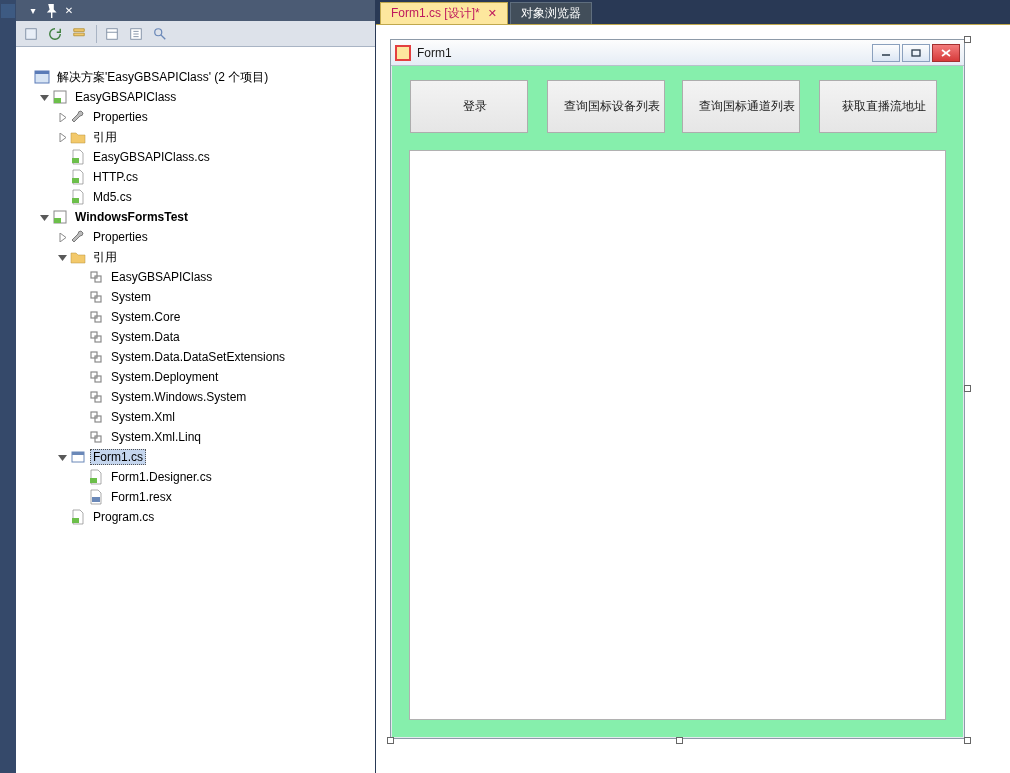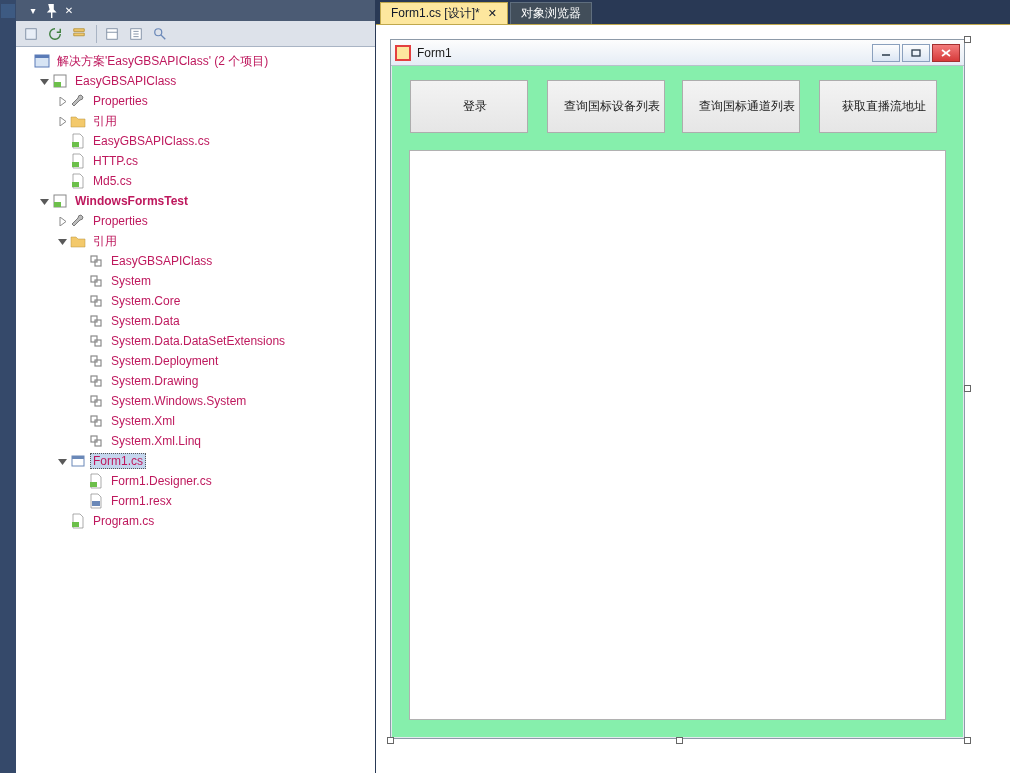--- a/index.html
+++ b/index.html
@@ -9,39 +9,39 @@
   .left-wedge { width:16px; background:#35496a; display:flex; flex-direction:column; align-items:center; }
   .left-wedge .icon-glyph { width:14px;height:14px; background:#3d5a82; margin-top:4px; }
   
   .sol-panel { width:360px; background:#fff; display:flex; flex-direction:column; border-right:1px solid #293955;}
   .sol-header { height:21px; background:#4b5b74; color:#fff; display:flex; align-items:center; padding:0 6px; font-size:12px;}
   .sol-header .title { flex:1; }
   .sol-header .hbtn { width:14px; height:14px; margin-left:4px; display:flex; align-items:center; justify-content:center; cursor:pointer; color:#fff; font-size:10px;}
   .sol-toolbar { height:26px; background:#dde2ea; border-bottom:1px solid #a9b4c4; display:flex; align-items:center; padding:0 4px;}
   .sol-toolbar .tbtn { width:22px; height:22px; margin-right:2px; border:1px solid transparent; display:flex; align-items:center; justify-content:center; cursor:pointer;}
   .sol-toolbar .tbtn svg { width:14px; height:14px;}
-  .sol-tree { flex:1; overflow:auto; padding:4px 2px 4px 2px; color:#be185d;}
+  .sol-tree { flex:1; overflow:auto; padding:20px 2px 4px 2px; color:#000000;}
   .tree-row { display:flex; align-items:center; height:20px; white-space:nowrap; padding-left:0;}
   .tree-row .expander { width:12px; height:12px; margin-right:2px; display:flex; align-items:center; justify-content:center; cursor:pointer; color:#5a5a5a;}
   .tree-row .expander svg {width:9px;height:9px;}
   .tree-row .spacer { width:14px; display:inline-block;}
   .tree-row .ico { width:16px; height:16px; margin-right:4px; display:flex; align-items:center; justify-content:center;}
   .tree-row .lbl { padding:1px 3px; }
   .tree-row.bold .lbl { font-weight:bold; }
   .tree-row.selected .lbl { background:#c5d6ee; border:1px dotted #555; padding:0 2px; }
   
   .ind0 { padding-left:2px; }
   .ind1 { padding-left:20px; }
   .ind2 { padding-left:38px; }
   .ind3 { padding-left:56px; }
   
   .right-area { flex:1; display:flex; flex-direction:column; background:#293955;}
   .tab-strip { height:24px; background:#293955; display:flex; align-items:flex-end; padding-left:4px;}
   .doc-tab { height:22px; padding:0 10px; display:flex; align-items:center; background:#424e5a; color:#fff; margin-right:2px; font-size:12px; cursor:pointer; border:1px solid #5f6e7e; border-bottom:none;}
-  .doc-tab.active { background:#fde79e; color:#0f172a; border:1px solid #c0a84c; border-bottom:none;}
+  .doc-tab.active { background:#fde79e; color:#be185d; border:1px solid #c0a84c; border-bottom:none;}
   .doc-tab .close-x { margin-left:8px; font-size:11px;}
   .designer-surface { flex:1; background:#fff; margin:0; border-top:1px solid #c0a84c; position:relative;}
   
   .winform { position:absolute; left:14px; top:14px; width:575px; height:700px; background:#86efac; border:1px solid #8d9aa8; box-shadow:0 0 0 1px #e3e8ee inset;}
   .winform .titlebar { height:26px; background:linear-gradient(#fdfdfd,#e5ecf5); border-bottom:1px solid #b8c1cc; display:flex; align-items:center; padding:0 4px;}
   .winform .titlebar .app-ico { width:16px;height:16px; background:#e34040; margin-right:6px; position:relative;}
   .winform .titlebar .app-ico::after{content:""; position:absolute; left:2px; top:2px; width:12px;height:12px; background:#fde79e;}
   .winform .titlebar .ttl { flex:1; font-size:12px; color:#1a1a1a;}
   .winform .titlebar .winbtn { width:28px; height:18px; margin-left:2px; border:1px solid #8aa0bd; background:linear-gradient(#fdfdfd,#dbe6f4); display:flex; align-items:center; justify-content:center; font-size:10px; color:#2a3a4a; cursor:pointer;}
   .winform .titlebar .winbtn.closebtn { background:linear-gradient(#f37b7b,#d63a3a); border-color:#a33030; color:#fff;}
@@ -298,30 +298,20 @@
       </div>
     <div class="tree-row ind3">
         <span class="spacer"></span>
         <span class="ico">
           <svg viewBox="0 0 16 16">
             <rect x="3" y="3" width="6" height="6" class="ico-ref"></rect>
             <rect x="7" y="7" width="6" height="6" class="ico-ref"></rect>
           </svg>
         </span>
         <span class="lbl">System.Deployment</span>
-      </div>
-    <div class="tree-row ind3">
-        <span class="spacer"></span>
-        <span class="ico">
-          <svg viewBox="0 0 16 16">
-            <rect x="3" y="3" width="6" height="6" class="ico-ref"></rect>
-            <rect x="7" y="7" width="6" height="6" class="ico-ref"></rect>
-          </svg>
-        </span>
-        <span class="lbl">System.Drawing</span>
       </div>
     <div class="tree-row ind3">
         <span class="spacer"></span>
         <span class="ico">
           <svg viewBox="0 0 16 16">
             <rect x="3" y="3" width="6" height="6" class="ico-ref"></rect>
             <rect x="7" y="7" width="6" height="6" class="ico-ref"></rect>
           </svg>
         </span>
         <span class="lbl">System.Windows.System</span>

